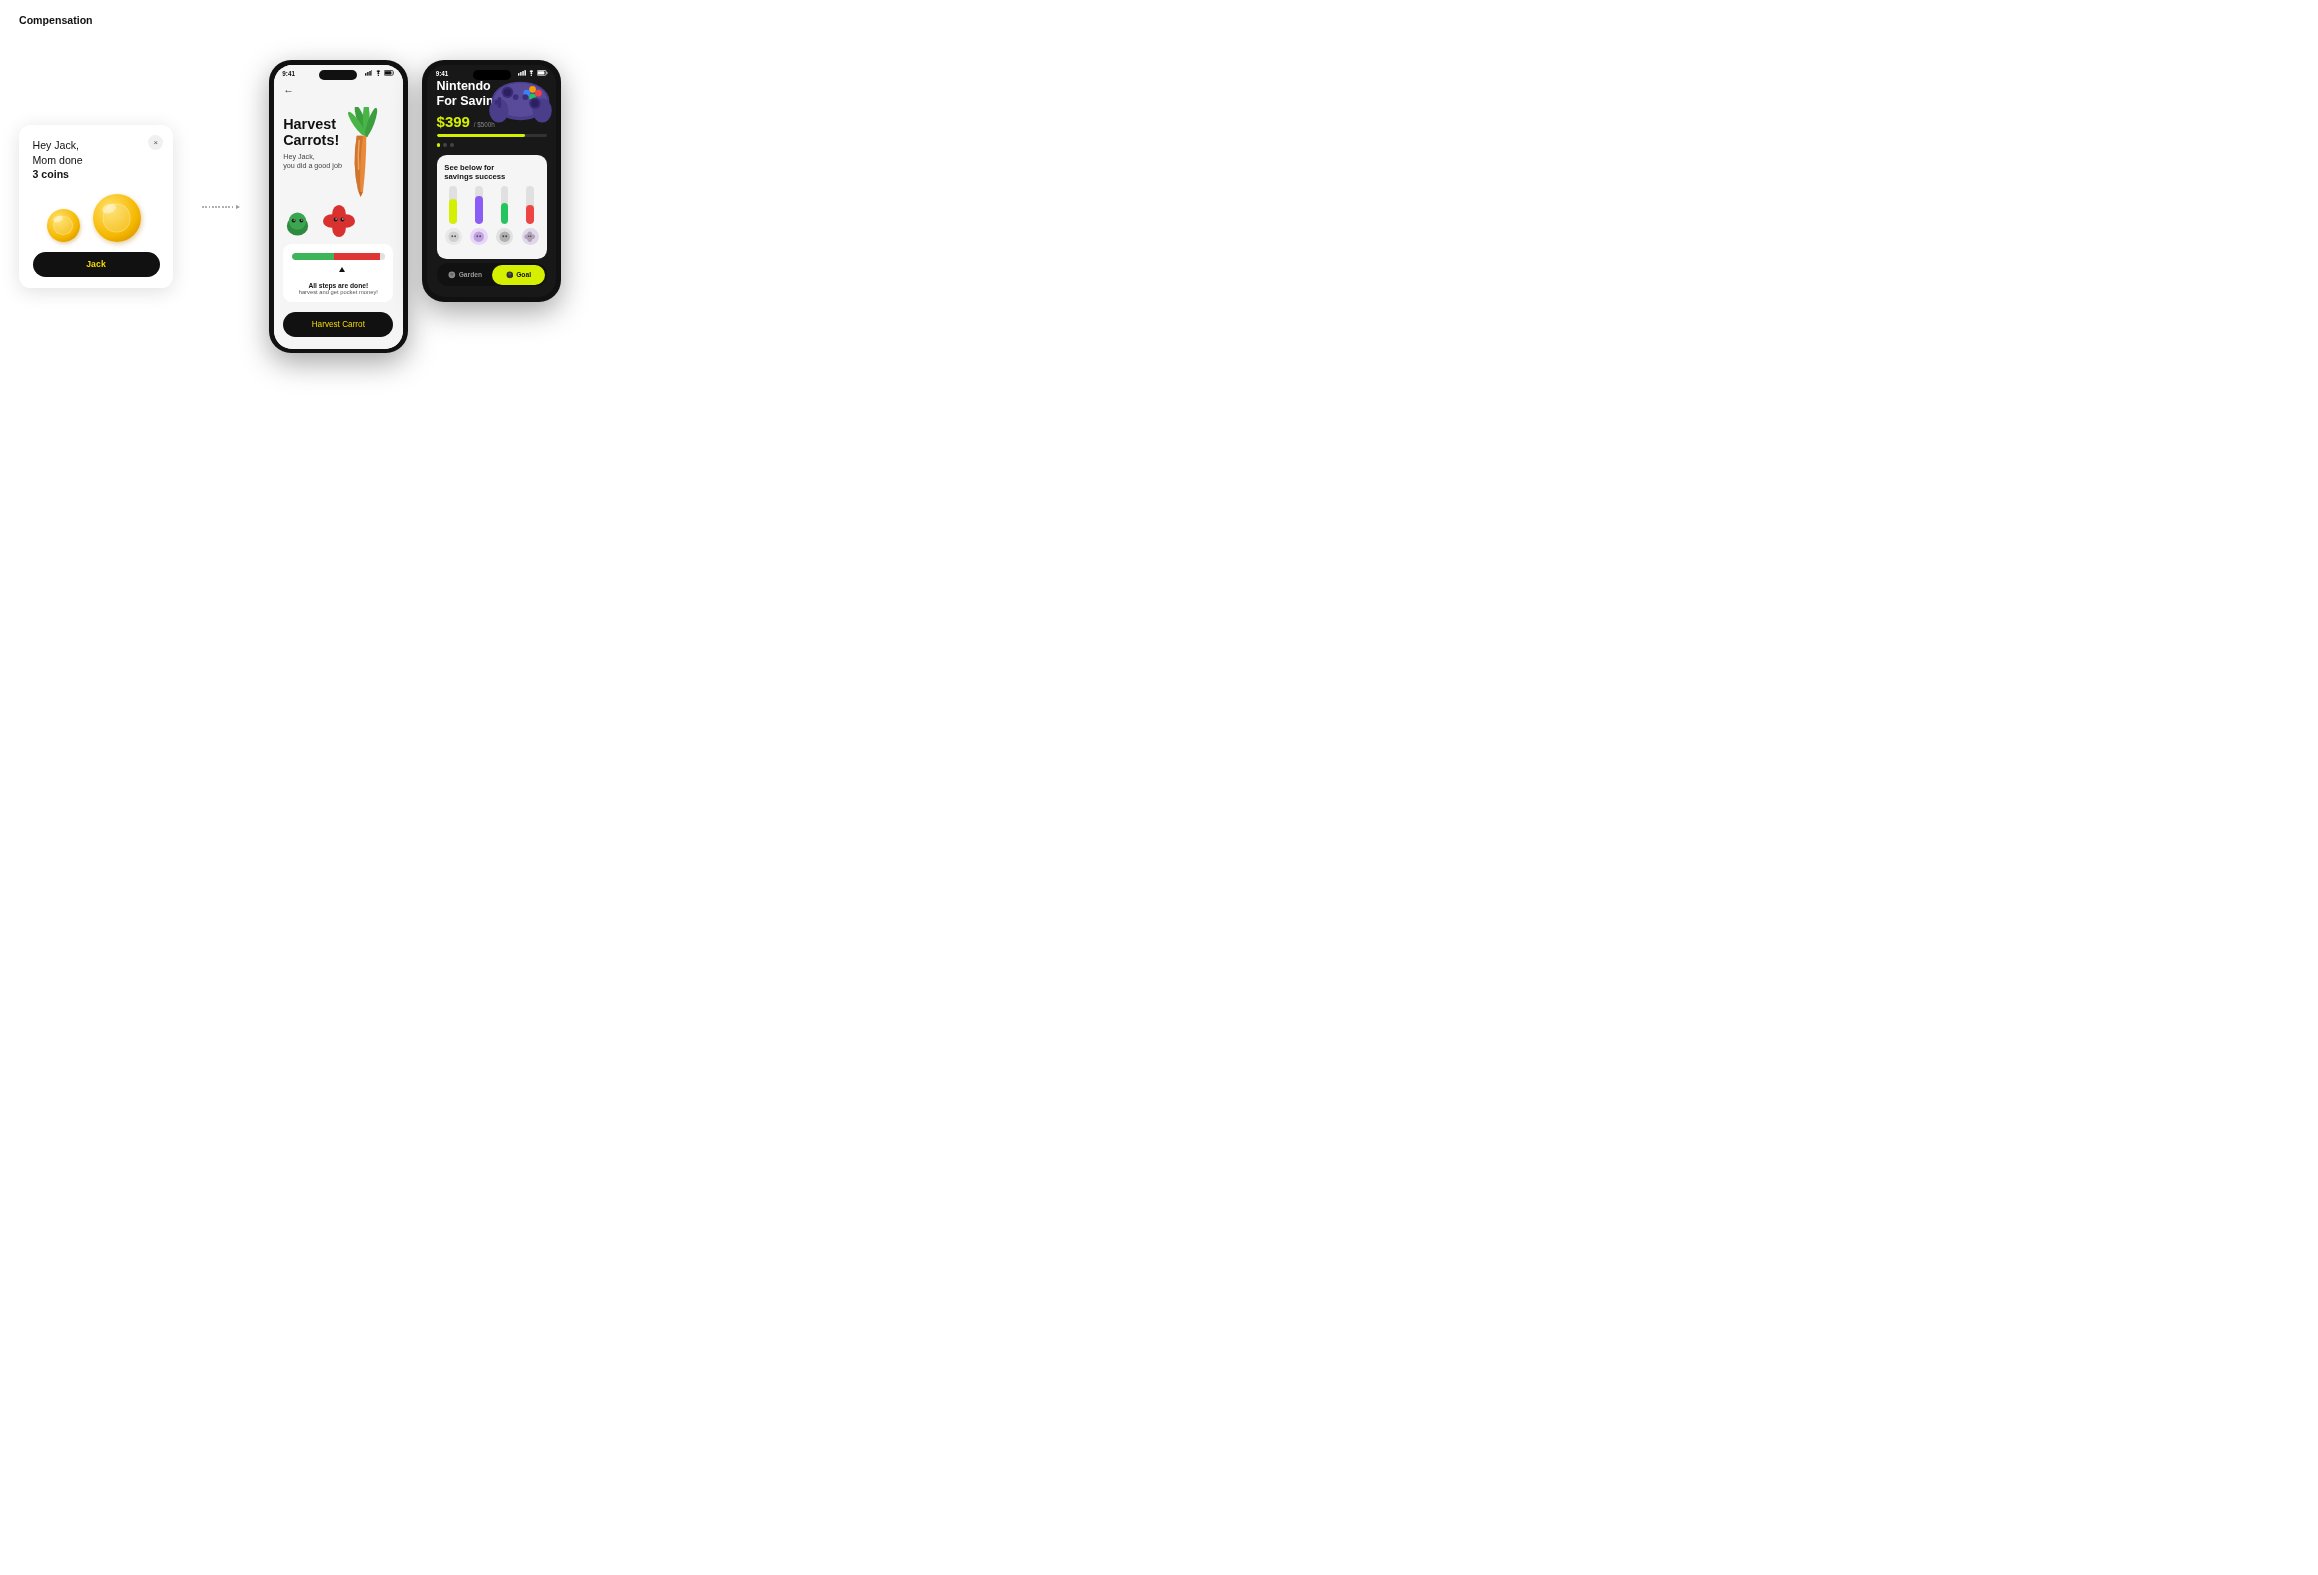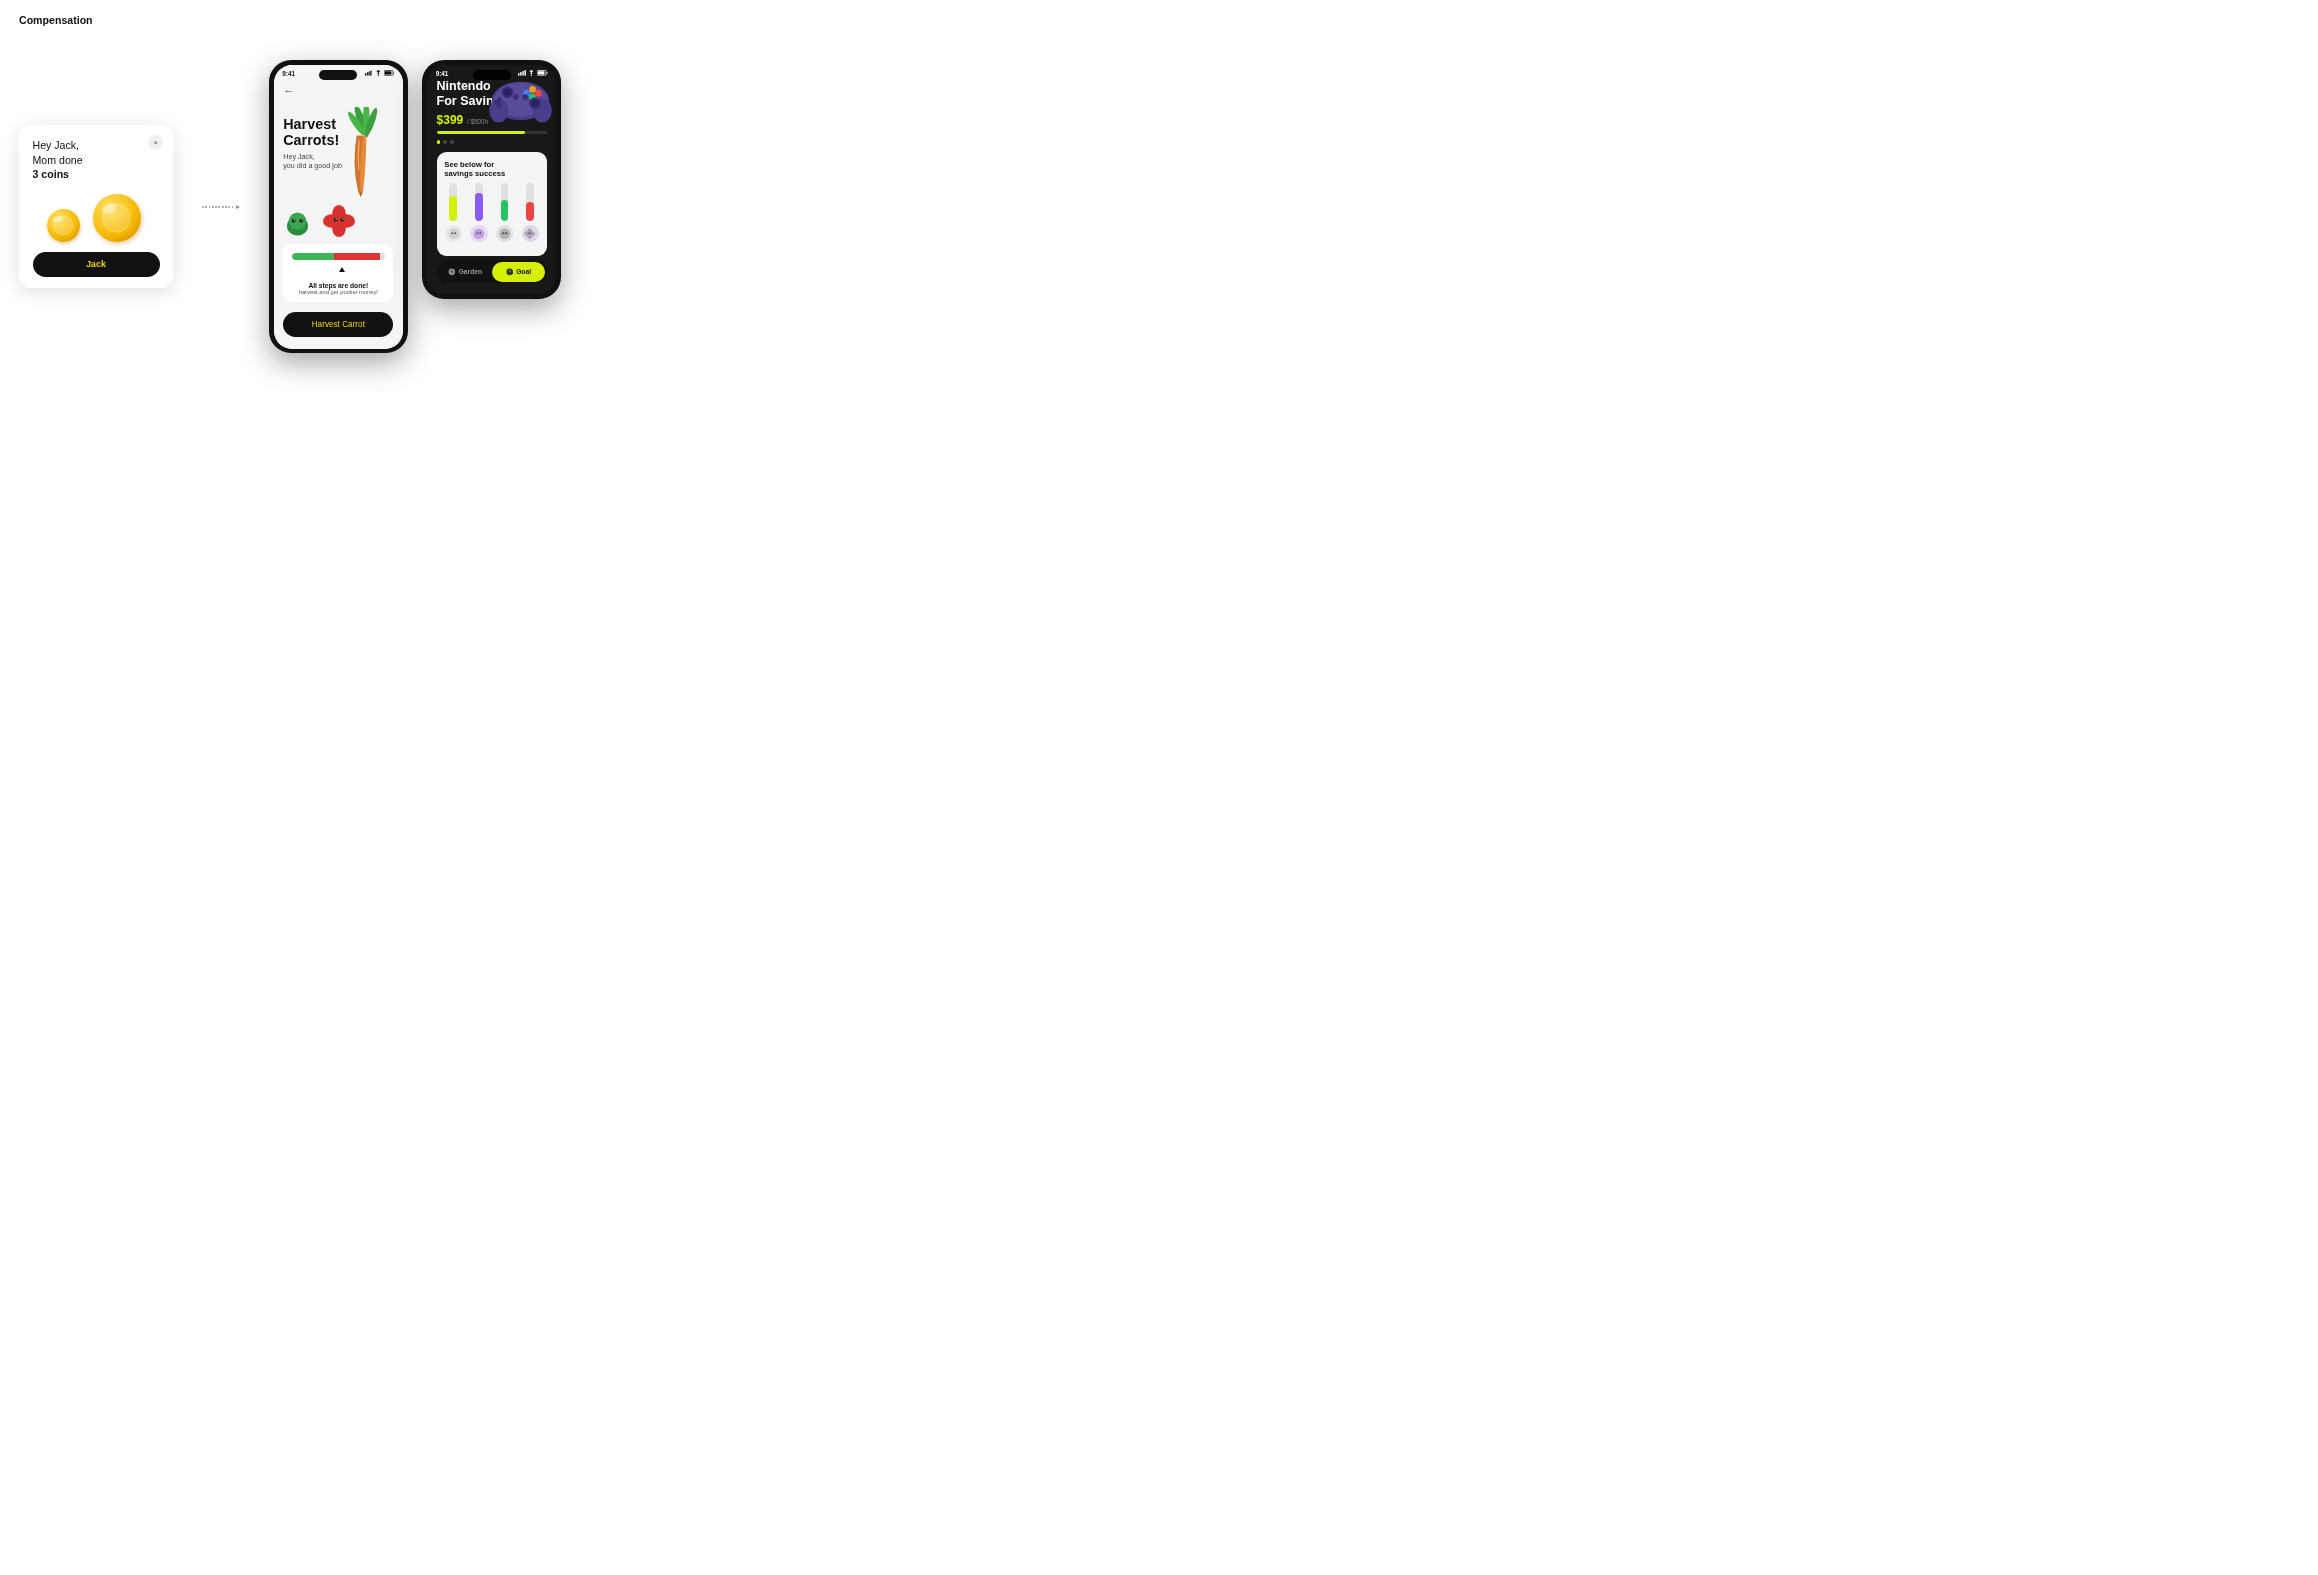--- a/index.html
+++ b/index.html
@@ -309,21 +309,21 @@
       line-height: 1.15;
       margin-bottom: 4.8px;
     }
     .goal-price-row {
       display: flex;
       align-items: baseline;
       gap: 3.8px;
       margin-bottom: 3.8px;
     }
     .goal-price {
-      font-size: 12px;
+      font-size: 15px;
       font-weight: 800;
       color: #d4f000;
     }
     .goal-price-total {
       font-size: 6.3px;
       color: #888;
     }
     .goal-progress-bar {
       height: 2.9px;
       background: #333;

